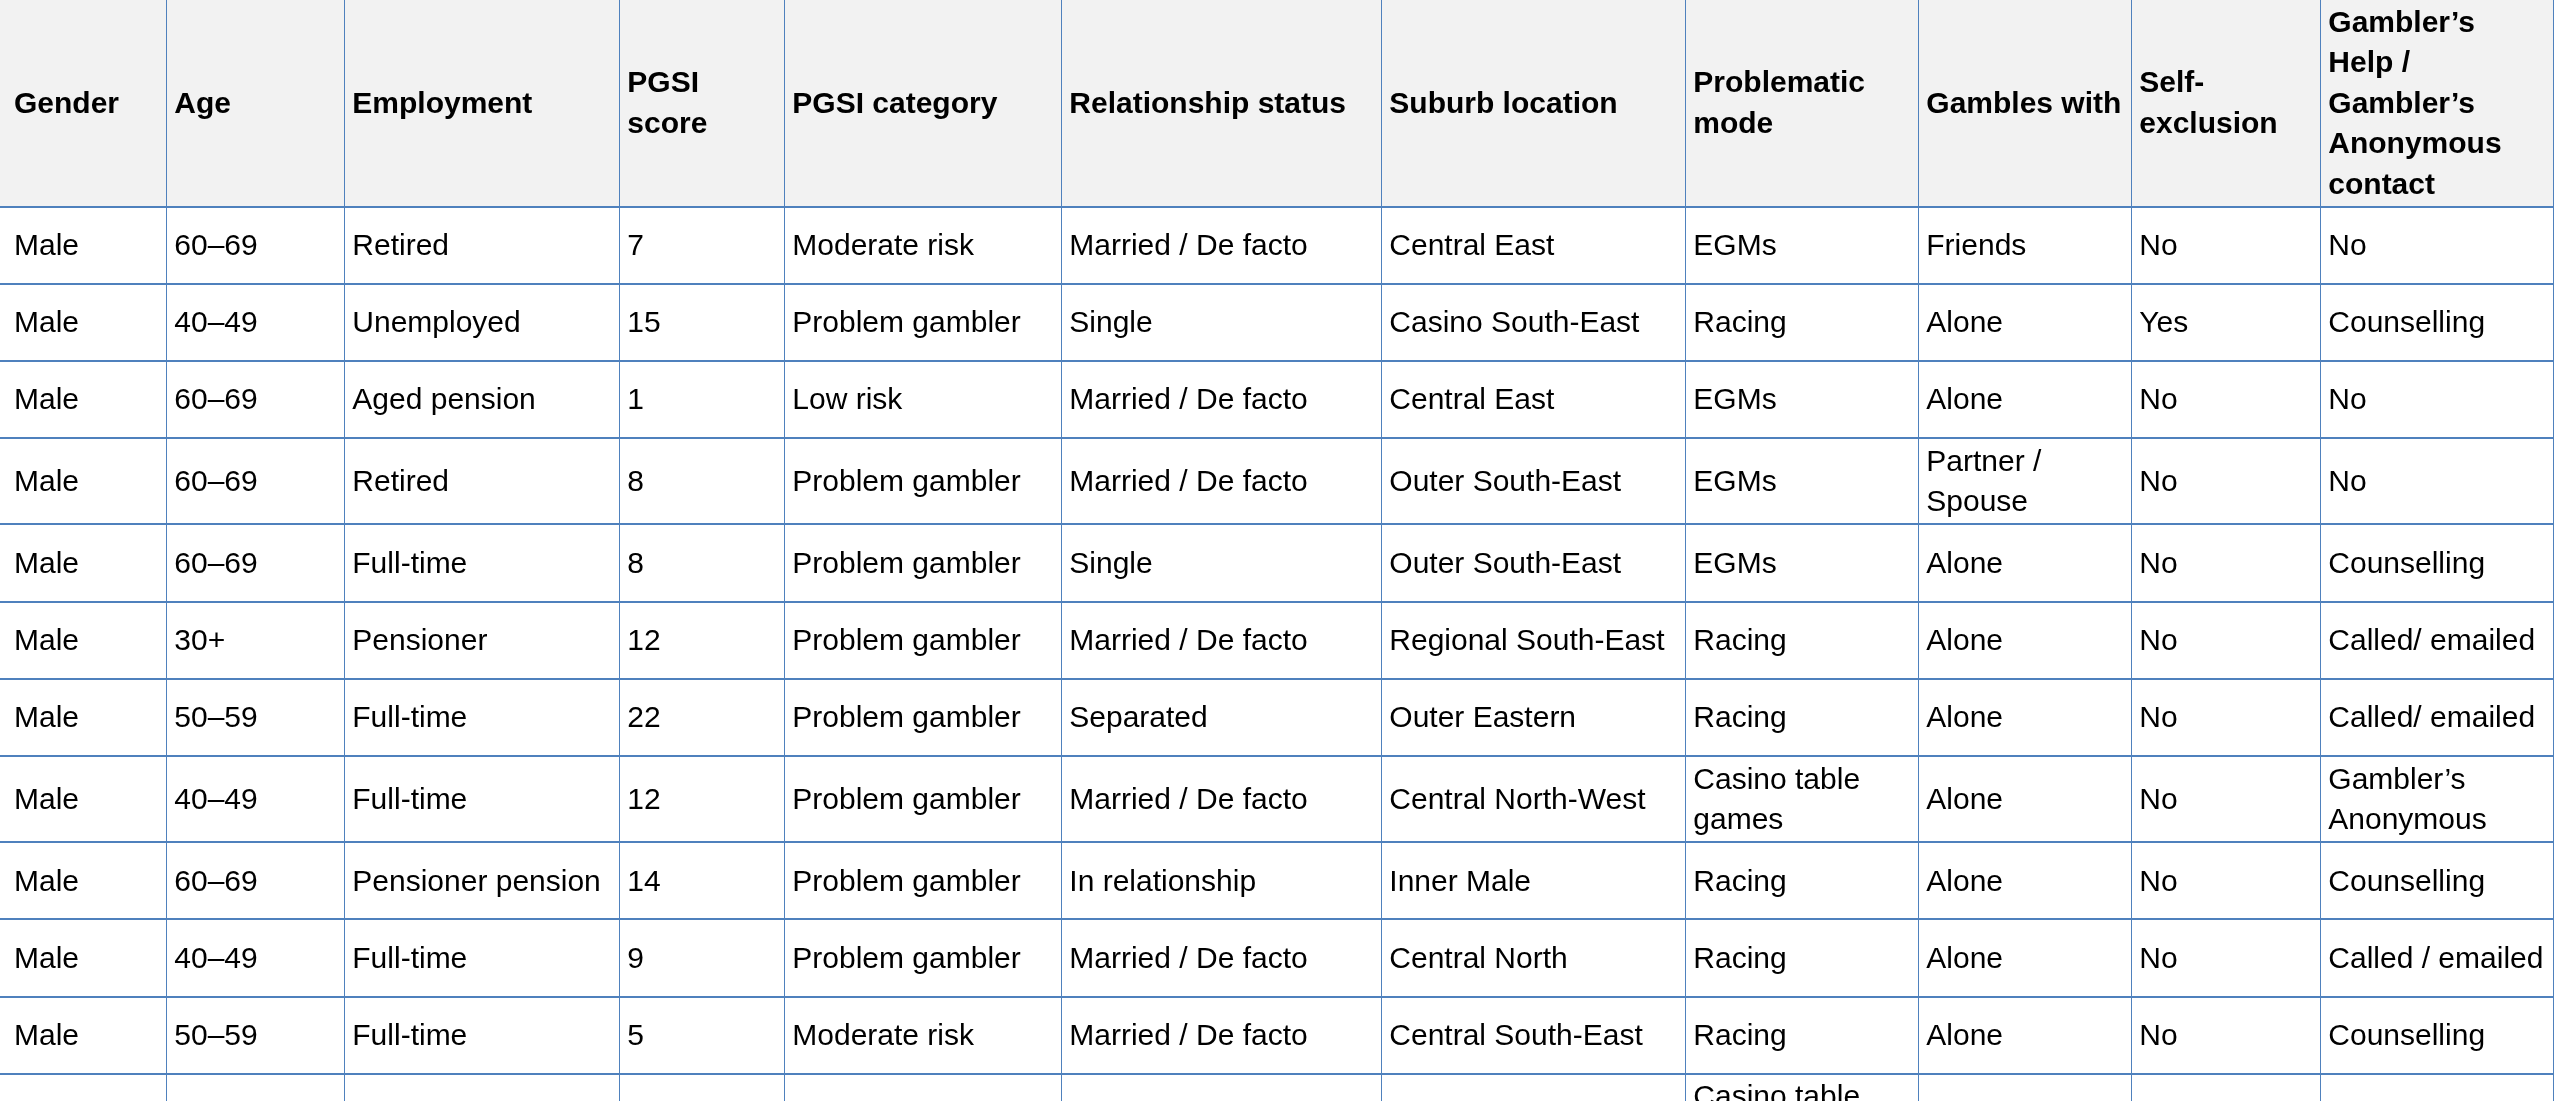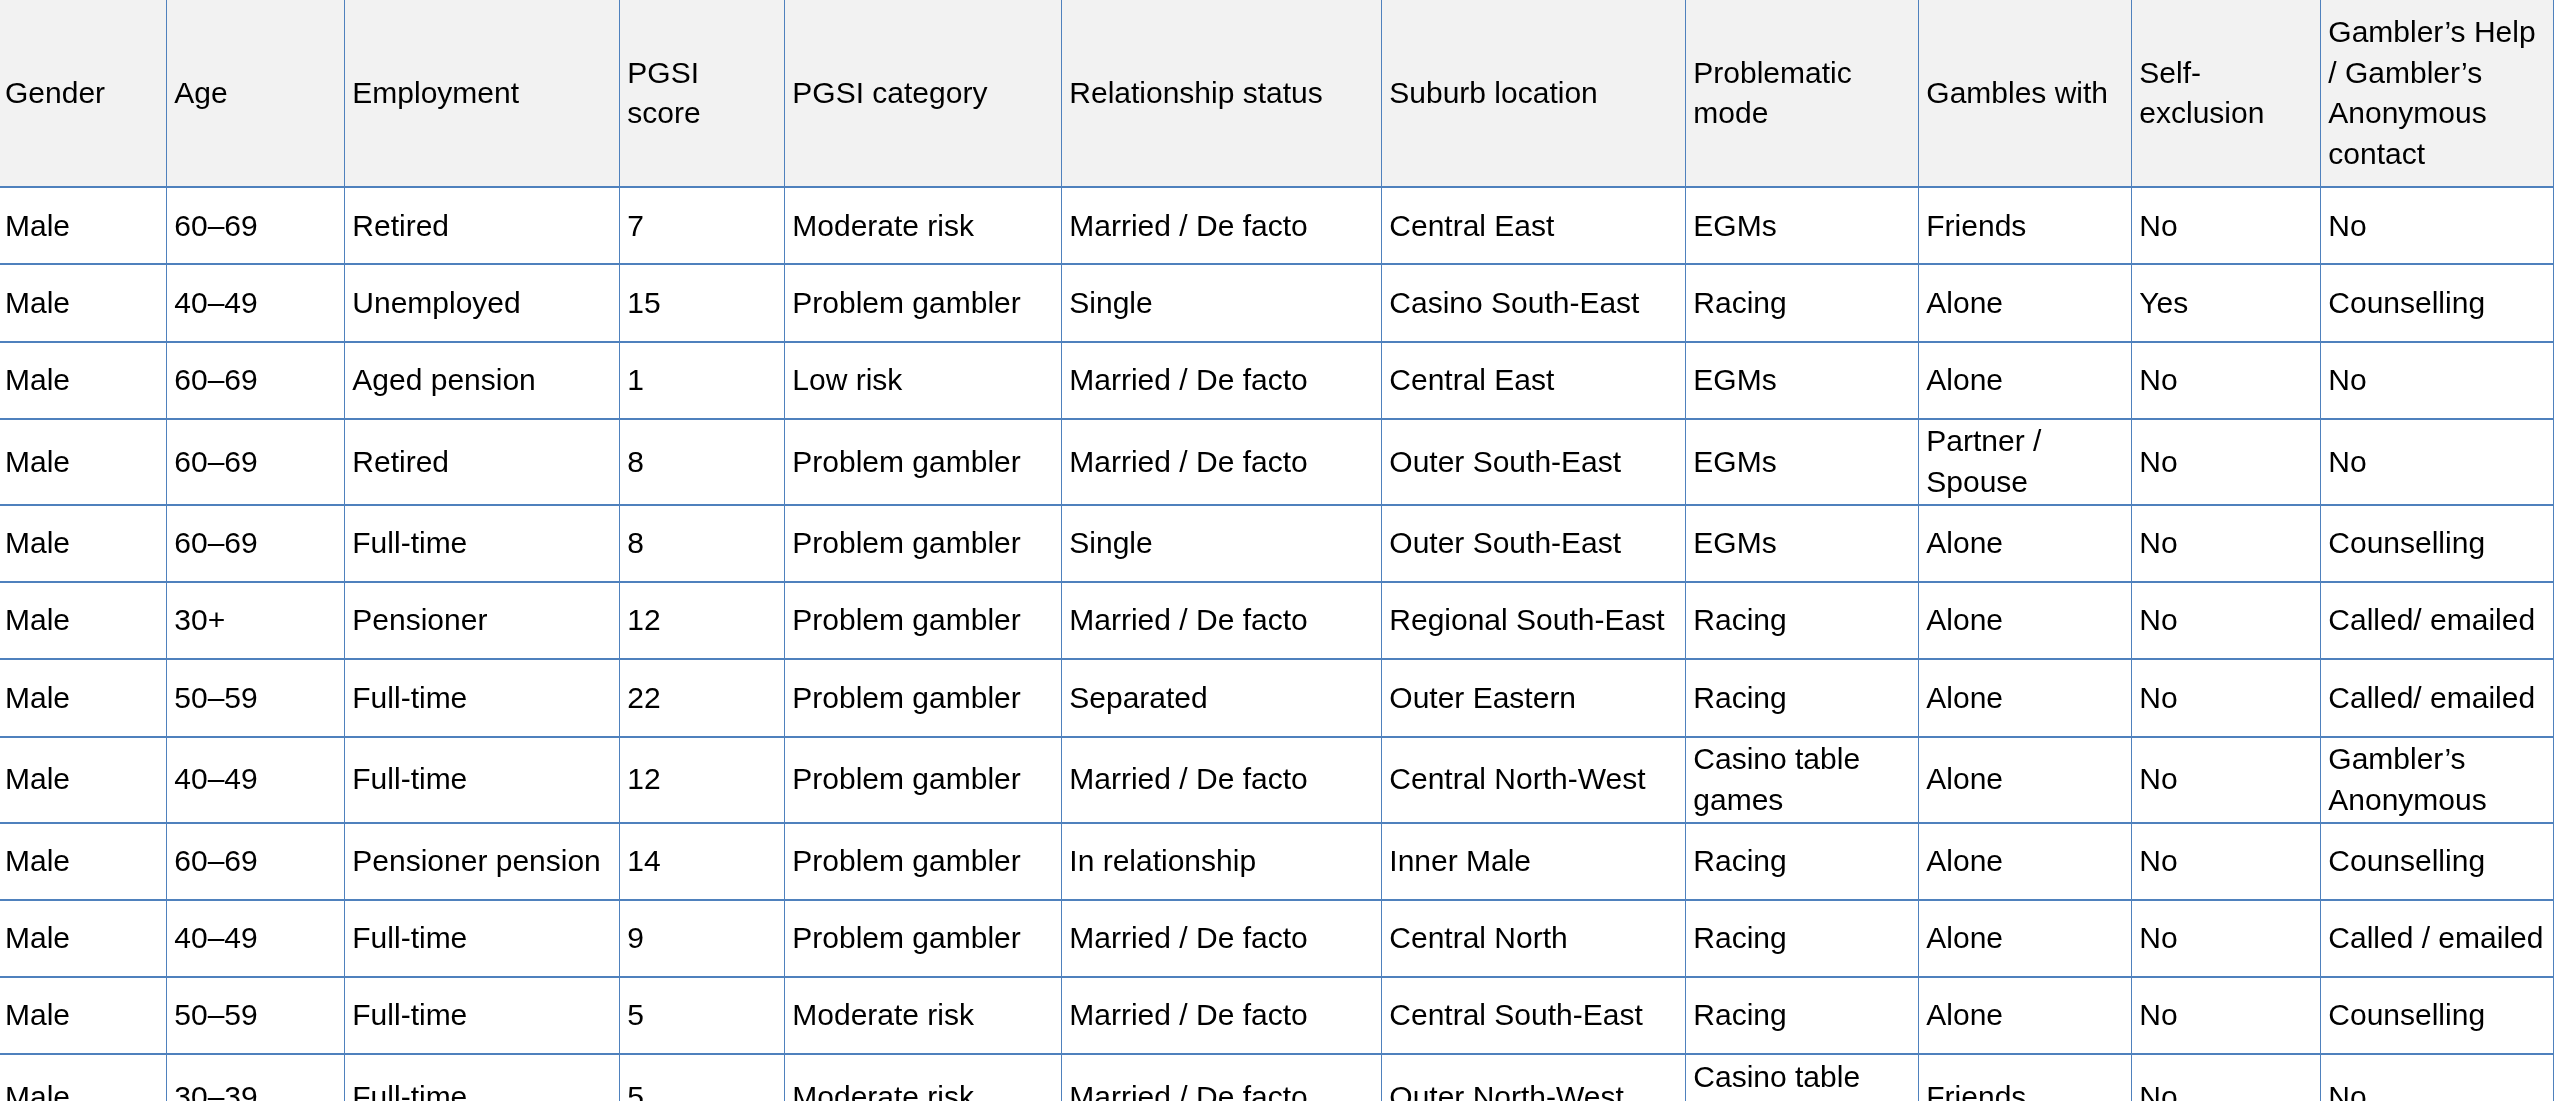--- a/index.html
+++ b/index.html
@@ -18,24 +18,24 @@
   }
   th,td{
     border-right:1.6px solid var(--border);
     border-bottom:2.3px solid var(--border);
     border-left:none;border-top:none;
     text-align:left;vertical-align:middle;
     padding:1.6px 7.8px;
     font-size:30px;line-height:1.35;color:var(--text);
     overflow:hidden;
   }
-  th:first-child,td:first-child{padding-left:5px;}
+  th:first-child,td:first-child{padding-left:14px;}
   th{
     background:var(--header-bg);
-    font-weight:400;
+    font-weight:700;
     height:183px;
   }
   td{
     background:var(--row-bg);
     font-weight:400;
     height:72px;
   }
 </style>
 </head>
 <body>

